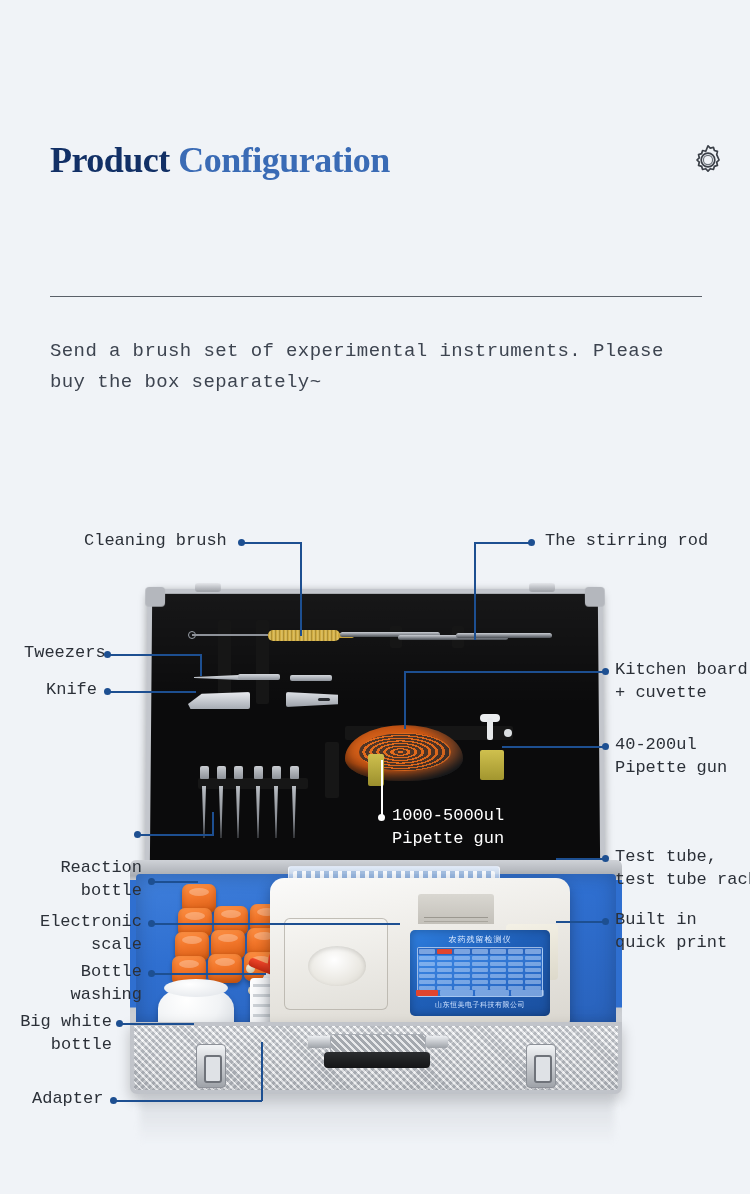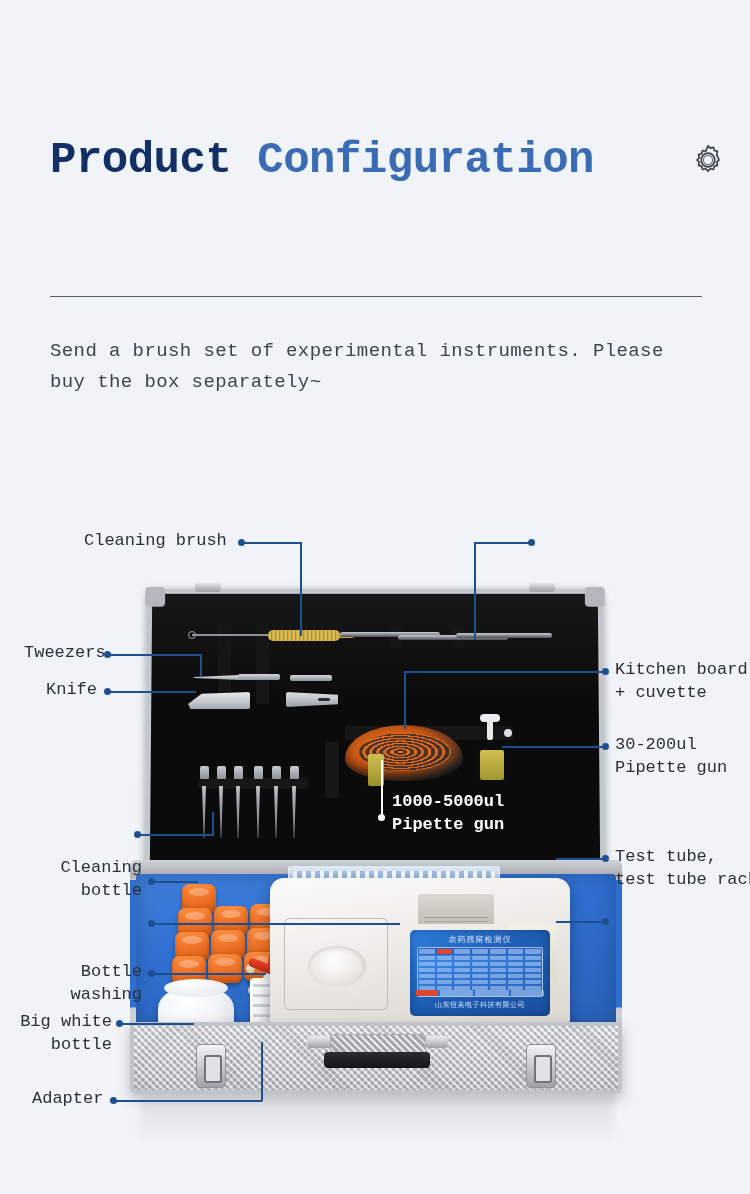--- a/index.html
+++ b/index.html
@@ -8,23 +8,23 @@
     background: #f0f3f7;
     font-family: "Liberation Serif", serif;
     overflow: hidden;
   }
   .page { position: relative; width: 750px; height: 1194px; background: #f0f3f7; }
 
   
   .header { position: absolute; left: 0; top: 0; width: 750px; height: 310px; }
   .title-block { position: absolute; left: 50px; top: 125px; }
   .title-line {
-    font-family: Liberation Mono, monospace;
+    font-family: Liberation Serif, serif;
     font-weight: bold;
-    font-size: 44px;
+    font-size: 36px;
     line-height: 70px;
     letter-spacing: -0.5px;
     white-space: nowrap;
   }
   .t-dark { color: #123066; }
   .t-light { color: #3a6bb5; }
 
   .gear-icon { position: absolute; left: 691px; top: 143px; width: 34px; height: 34px; }
 
   .divider {
@@ -473,66 +473,71 @@
       <div class="handle-pin r"></div>
       <div class="handle-grip"></div>
     </div>
     <div class="reflection"></div>
 
     <div class="callout" style="left:84px;top:99px;">Cleaning brush</div>
     <div class="dot" style="left:238px;top:109px;"></div>
     <div class="lead lead-h" style="left:244px;top:112px;width:57px;"></div>
     <div class="lead lead-v" style="left:300px;top:112px;height:94px;"></div>
 
+    <div class="callout" style="left:545px;top:99px;">The stirring rod</div>
     <div class="dot" style="left:528px;top:109px;"></div>
     <div class="lead lead-h" style="left:474px;top:112px;width:55px;"></div>
     <div class="lead lead-v" style="left:474px;top:112px;height:98px;"></div>
 
     <div class="callout" style="left:24px;top:211px;">Tweezers</div>
     <div class="dot" style="left:104px;top:221px;"></div>
     <div class="lead lead-h" style="left:110px;top:224px;width:92px;"></div>
     <div class="lead lead-v" style="left:200px;top:224px;height:22px;"></div>
 
     <div class="callout" style="left:46px;top:248px;">Knife</div>
     <div class="dot" style="left:104px;top:258px;"></div>
     <div class="lead lead-h" style="left:110px;top:261px;width:86px;"></div>
 
     <div class="callout" style="left:615px;top:228px;">Kitchen board
 + cuvette</div>
     <div class="dot" style="left:602px;top:238px;"></div>
     <div class="lead lead-h" style="left:404px;top:241px;width:200px;"></div>
     <div class="lead lead-v" style="left:404px;top:241px;height:58px;"></div>
 
-    <div class="callout" style="left:615px;top:303px;">30-200ul
+    <div class="callout" style="left:615px;top:303px;">40-200ul
 Pipette gun</div>
     <div class="dot" style="left:602px;top:313px;"></div>
     <div class="lead lead-h" style="left:502px;top:316px;width:102px;"></div>
 
     <div class="dot" style="left:134px;top:401px;"></div>
     <div class="lead lead-h" style="left:140px;top:404px;width:74px;"></div>
     <div class="lead lead-v" style="left:212px;top:382px;height:23px;"></div>
 
-    <div class="callout on-dark" style="left:392px;top:360px;font-weight:bold;">1000-5000ul
+    <div class="callout on-dark" style="left:392px;top:374px;">1000-5000ul
 Pipette gun</div>
     <div class="dot white" style="left:378px;top:384px;"></div>
     <div class="lead lead-v white" style="left:381px;top:330px;height:56px;"></div>
 
     <div class="callout" style="left:615px;top:415px;">Test tube,
 test tube rack</div>
     <div class="dot" style="left:602px;top:425px;"></div>
     <div class="lead lead-h" style="left:556px;top:428px;width:48px;"></div>
 
+    <div class="callout" style="left:615px;top:478px;">Built in
+quick print</div>
     <div class="dot" style="left:602px;top:488px;"></div>
     <div class="lead lead-h" style="left:556px;top:491px;width:48px;"></div>
 
-    <div class="callout right-align" style="left:30px;top:426px;width:112px;">Cleaning
+    <div class="callout right-align" style="left:30px;top:426px;width:112px;">Reaction
 bottle</div>
     <div class="dot" style="left:148px;top:448px;"></div>
     <div class="lead lead-h" style="left:154px;top:451px;width:44px;"></div>
 
+    <div class="callout right-align" style="left:20px;top:480px;width:122px;">Electronic
+scale</div>
     <div class="dot" style="left:148px;top:490px;"></div>
     <div class="lead lead-h" style="left:154px;top:493px;width:246px;"></div>
 
     <div class="callout right-align" style="left:20px;top:530px;width:122px;">Bottle
 washing</div>
     <div class="dot" style="left:148px;top:540px;"></div>
     <div class="lead lead-h" style="left:154px;top:543px;width:112px;"></div>
 
     <div class="callout right-align" style="left:10px;top:580px;width:102px;">Big white
 bottle</div>

